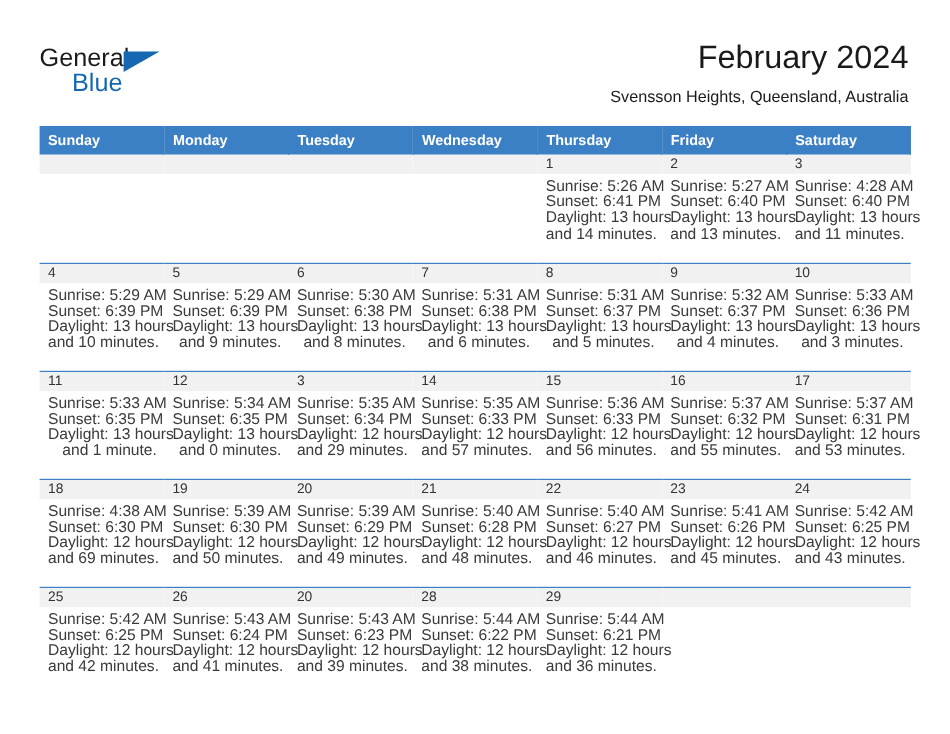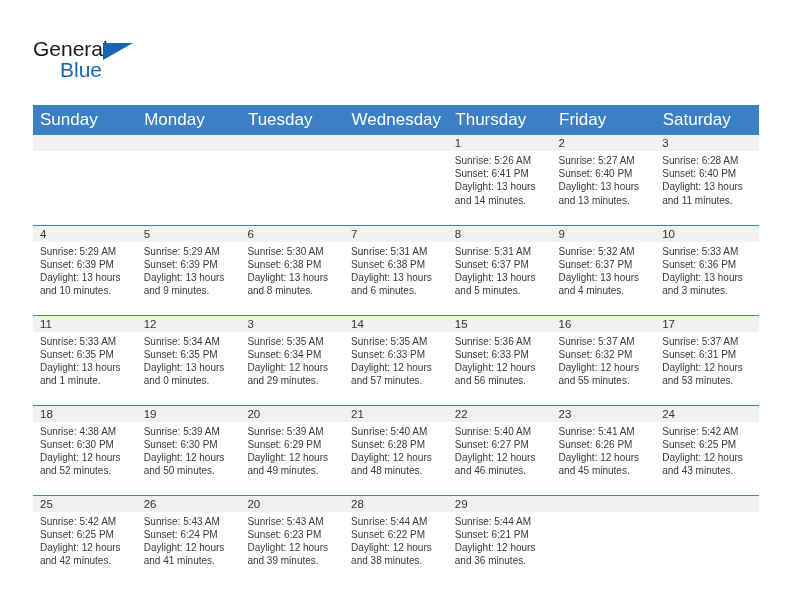--- a/index.html
+++ b/index.html
@@ -92,22 +92,22 @@
     top: 105px;
     width: 726px;
     border-collapse: collapse;
     table-layout: fixed;
   }
   .calendar col { width: 103.71px; }
 
   .calendar thead th {
     background: #3b7fc4;
     color: #ffffff;
-    font-size: 17px;
-    font-weight: normal;
+    font-size: 12px;
+    font-weight: bold;
     text-align: left;
     padding: 5px 0 5px 7px;
     height: 19px;
     box-sizing: border-box;
     border-right: 1px solid #3b7fc4;
   }
 
   .calendar tbody td {
     vertical-align: top;
     padding: 0;
@@ -127,42 +127,45 @@
     box-sizing: border-box;
     font-size: 11.5px;
     color: #333333;
     line-height: 14px;
   }
   td.empty .daynum-bar {
     background: #f1f1f1;
   }
   .cell-info {
     padding: 3px 6px 0 7px;
-    font-size: 10px;
+    font-size: 13px;
     line-height: 13.2px;
     color: #3a3a3a;
+    text-align: right;
   }
   .cell-info div {
     white-space: nowrap;
   }
 </style>
 </head>
 <body>
 
 <div class="page">
 
   <div class="header">
 
     <div class="brand">
       <span class="brand-general">General</span>
       <span class="brand-triangle"></span>
       <span class="brand-blue">Blue</span>
     </div>
 
     <div class="title-block">
+      <div class="month-title">February 2024</div>
+      <div class="location">Svensson Heights, Queensland, Australia</div>
     </div>
 
   </div>
 
   <table class="calendar">
     <colgroup>
       <col>
         <col>
         <col>
         <col>
@@ -209,21 +212,21 @@
             <div class="cell-info">
               <div>Sunrise: 5:27 AM</div>
               <div>Sunset: 6:40 PM</div>
               <div>Daylight: 13 hours</div>
               <div>and 13 minutes.</div>
             </div>
           </td>
           <td class="">
             <div class="daynum-bar">3</div>
             <div class="cell-info">
-              <div>Sunrise: 6:28 AM</div>
+              <div>Sunrise: 4:28 AM</div>
               <div>Sunset: 6:40 PM</div>
               <div>Daylight: 13 hours</div>
               <div>and 11 minutes.</div>
             </div>
           </td>
         </tr>
         <tr>
           <td class="">
             <div class="daynum-bar">4</div>
             <div class="cell-info">
@@ -353,21 +356,21 @@
             </div>
           </td>
         </tr>
         <tr>
           <td class="">
             <div class="daynum-bar">18</div>
             <div class="cell-info">
               <div>Sunrise: 4:38 AM</div>
               <div>Sunset: 6:30 PM</div>
               <div>Daylight: 12 hours</div>
-              <div>and 52 minutes.</div>
+              <div>and 69 minutes.</div>
             </div>
           </td>
           <td class="">
             <div class="daynum-bar">19</div>
             <div class="cell-info">
               <div>Sunrise: 5:39 AM</div>
               <div>Sunset: 6:30 PM</div>
               <div>Daylight: 12 hours</div>
               <div>and 50 minutes.</div>
             </div>

